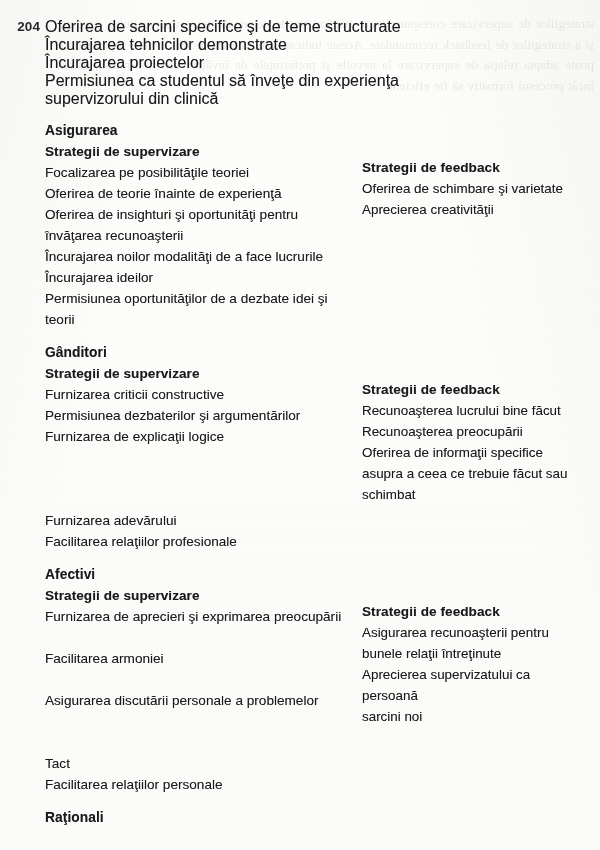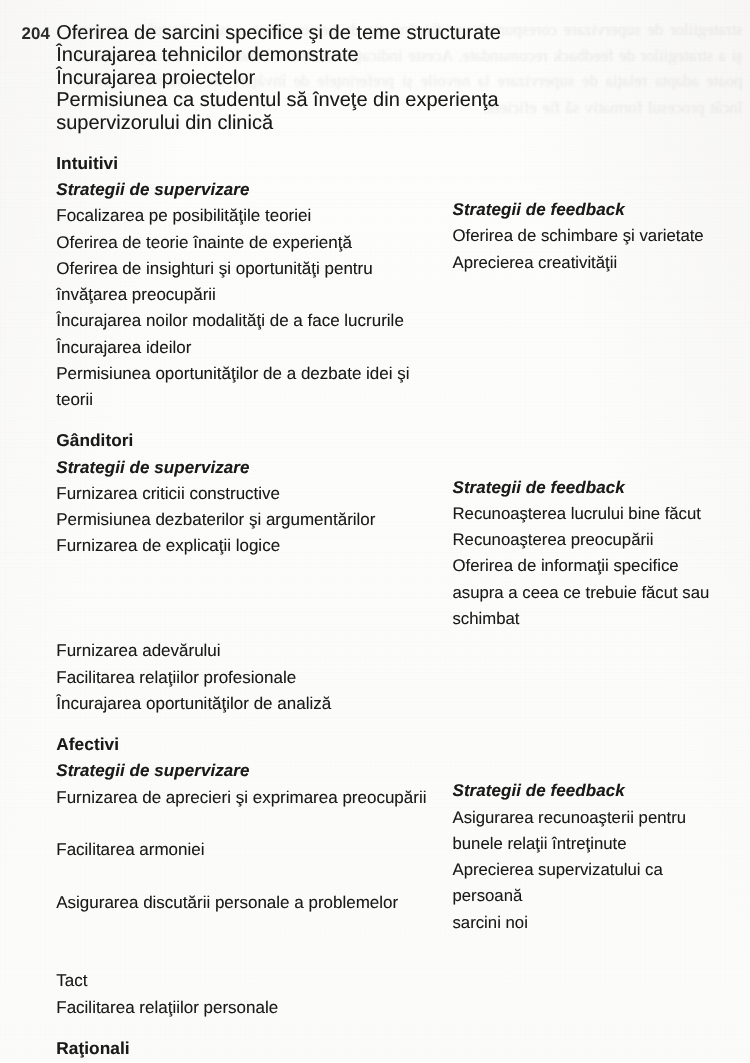--- a/index.html
+++ b/index.html
@@ -100,21 +100,20 @@
     width: 222px;
     font-size: 13.4px;
     line-height: 21px;
   }
   .line { white-space: pre-wrap; }
   .colhead {
     font-weight: 700;
     font-size: 13.6px;
     line-height: 21px;
     letter-spacing: 0.05px;
-    font-style: italic;
   }
   .type-name {
     font-weight: 700;
     font-size: 13.8px;
     line-height: 21px;
     letter-spacing: 0.05px;
   }
 
   
   #content { text-shadow: 0 0 .35px rgba(0,0,0,.30); }
@@ -133,35 +132,35 @@
   <div id="content">
       <div class="block">
         <div class="line">Oferirea de sarcini specifice şi de teme structurate</div>
         <div class="line">Încurajarea tehnicilor demonstrate</div>
         <div class="line">Încurajarea proiectelor</div>
         <div class="line">Permisiunea ca studentul să înveţe din experienţa</div>
         <div class="line">supervizorului din clinică</div>
       </div>
       <div style="height: 12px;"></div>
       <div class="block">
-        <div class="type-name">Intuitivi</div>
+        <div class="type-name">Asigurarea</div>
         <div class="row">
           <div class="col-left">
             <div class="colhead">Strategii de supervizare</div>
           </div>
           <div class="col-right">
             <div class="colhead">Strategii de feedback</div>
           </div>
         </div>
         <div class="row">
           <div class="col-left">
             <div class="line">Focalizarea pe posibilităţile teoriei</div>
             <div class="line">Oferirea de teorie înainte de experienţă</div>
             <div class="line">Oferirea de insighturi şi oportunităţi pentru</div>
-            <div class="line">învăţarea preocupării</div>
+            <div class="line">învăţarea recunoaşterii</div>
             <div class="line">Încurajarea noilor modalităţi de a face lucrurile</div>
             <div class="line">Încurajarea ideilor</div>
             <div class="line">Permisiunea oportunităţilor de a dezbate idei şi</div>
             <div class="line">teorii</div>
           </div>
           <div class="col-right">
             <div class="line">Oferirea de schimbare şi varietate</div>
             <div class="line">Aprecierea creativităţii</div>
           </div>
         </div>
@@ -180,21 +179,20 @@
         <div class="row">
           <div class="col-left">
             <div class="line">Furnizarea criticii constructive</div>
             <div class="line">Permisiunea dezbaterilor şi argumentărilor</div>
             <div class="line">Furnizarea de explicaţii logice</div>
             <div class="line">&nbsp;</div>
             <div class="line">&nbsp;</div>
             <div class="line">&nbsp;</div>
             <div class="line">Furnizarea adevărului</div>
             <div class="line">Facilitarea relaţiilor profesionale</div>
-            <div class="line">Încurajarea oportunităţilor de analiză</div>
           </div>
           <div class="col-right">
             <div class="line">Recunoaşterea lucrului bine făcut</div>
             <div class="line">Recunoaşterea preocupării</div>
             <div class="line">Oferirea de informaţii specifice</div>
             <div class="line">asupra a ceea ce trebuie făcut sau</div>
             <div class="line">schimbat</div>
           </div>
         </div>
       </div>

